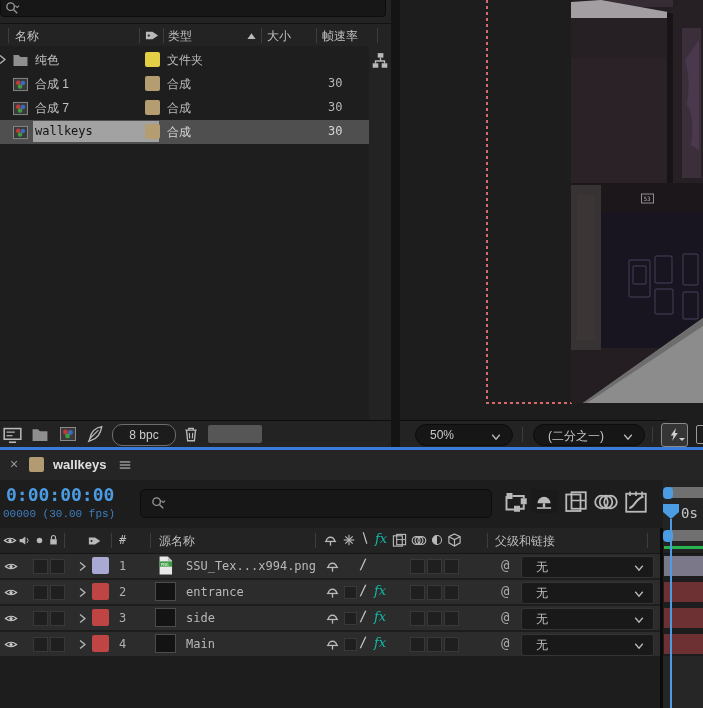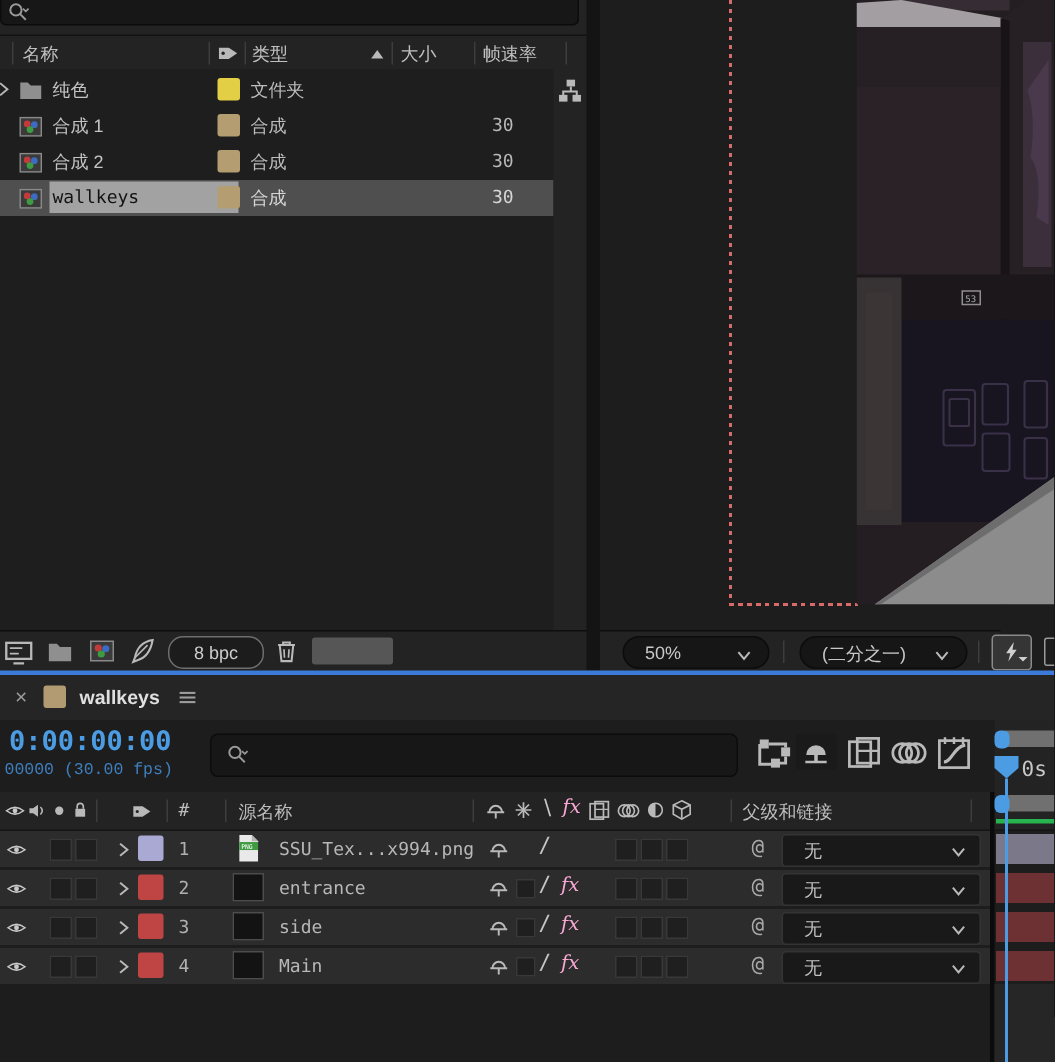--- a/index.html
+++ b/index.html
@@ -56,21 +56,21 @@
   .tl-header{position:absolute;left:0;top:81px;width:703px;height:25px;background:#232323;
              border-bottom:1px solid #151515;color:#bdbdbd;}
   .trow{position:absolute;left:0;width:660px;height:24px;background:#2c2c2c;}
   .cellbox{position:absolute;width:13px;height:13px;top:5px;background:#1f1f1f;border:1px solid #383838;}
   .swatch{position:absolute;left:92px;top:3px;width:17px;height:17px;border-radius:2px;}
   .lidx{position:absolute;left:119px;top:5px;color:#b0b0b0;font-family:"DejaVu Sans Mono",monospace;}
   .lthumb{position:absolute;left:155px;top:2px;width:21px;height:19px;}
   .lthumb.empty{background:#131313;border:1px solid #4c4c4c;width:19px;height:17px;}
   .lname{position:absolute;left:186px;top:5px;color:#b8b8b8;font-family:"DejaVu Sans Mono",monospace;}
   .fxmark{position:absolute;top:3px;font-family:"DejaVu Serif",serif;font-style:italic;
-          font-size:13px;color:#f9a8d4;}
+          font-size:13px;color:#14b8a6;}
   .slashmark{position:absolute;top:2px;color:#c7c7c7;font-size:14px;font-family:"DejaVu Sans Mono",monospace;}
   .parent-dd{position:absolute;left:521px;top:2px;width:131px;height:20px;background:#191919;
              border:1px solid #343434;border-radius:3px;color:#c0c0c0;}
   .pick{position:absolute;left:501px;top:3px;color:#a9a9a9;font-size:14px;font-family:"DejaVu Sans Mono",monospace;}
   
   .rcol-divider{position:absolute;left:660px;top:81px;width:3px;height:180px;background:#0b0b0b;}
   .lbar{position:absolute;left:664px;width:39px;height:20px;}
   .playhead-line{position:absolute;left:670px;top:72px;width:2px;height:189px;background:#4b9ce2;z-index:30;}
   .bluecap{position:absolute;width:10px;height:12px;background:#4b9ce2;border-radius:4px;z-index:5;}
   .graybar{position:absolute;height:11px;background:#707070;}
@@ -259,21 +259,21 @@
         <span class="pname">合成 1</span>
         <span class="labelchip" style="background: rgb(180, 157, 113);"></span>
         <span class="ptype">合成</span>
         <span class="abs mono" style="left:328px;top:4px;color:#b8b8b8">30</span>
       </div>
 
       <div class="prow" style="top:50px">
         <svg class="abs" style="left:12px;top:5px" width="17" height="15" viewBox="0 0 16 16">
             <use href="#i-comp"></use>
           </svg>
-        <span class="pname">合成 2</span>
+        <span class="pname">合成 7</span>
         <span class="labelchip" style="background: rgb(180, 157, 113);"></span>
         <span class="ptype">合成</span>
         <span class="abs mono" style="left:328px;top:4px;color:#b8b8b8">30</span>
       </div>
 
       <div class="prow sel" style="top:74px">
         <svg class="abs" style="left:12px;top:5px" width="17" height="15" viewBox="0 0 16 16">
             <use href="#i-comp"></use>
           </svg>
         <span class="abs" style="left:33px;top:1px;width:126px;height:21px;background:#a2a2a2"></span>

